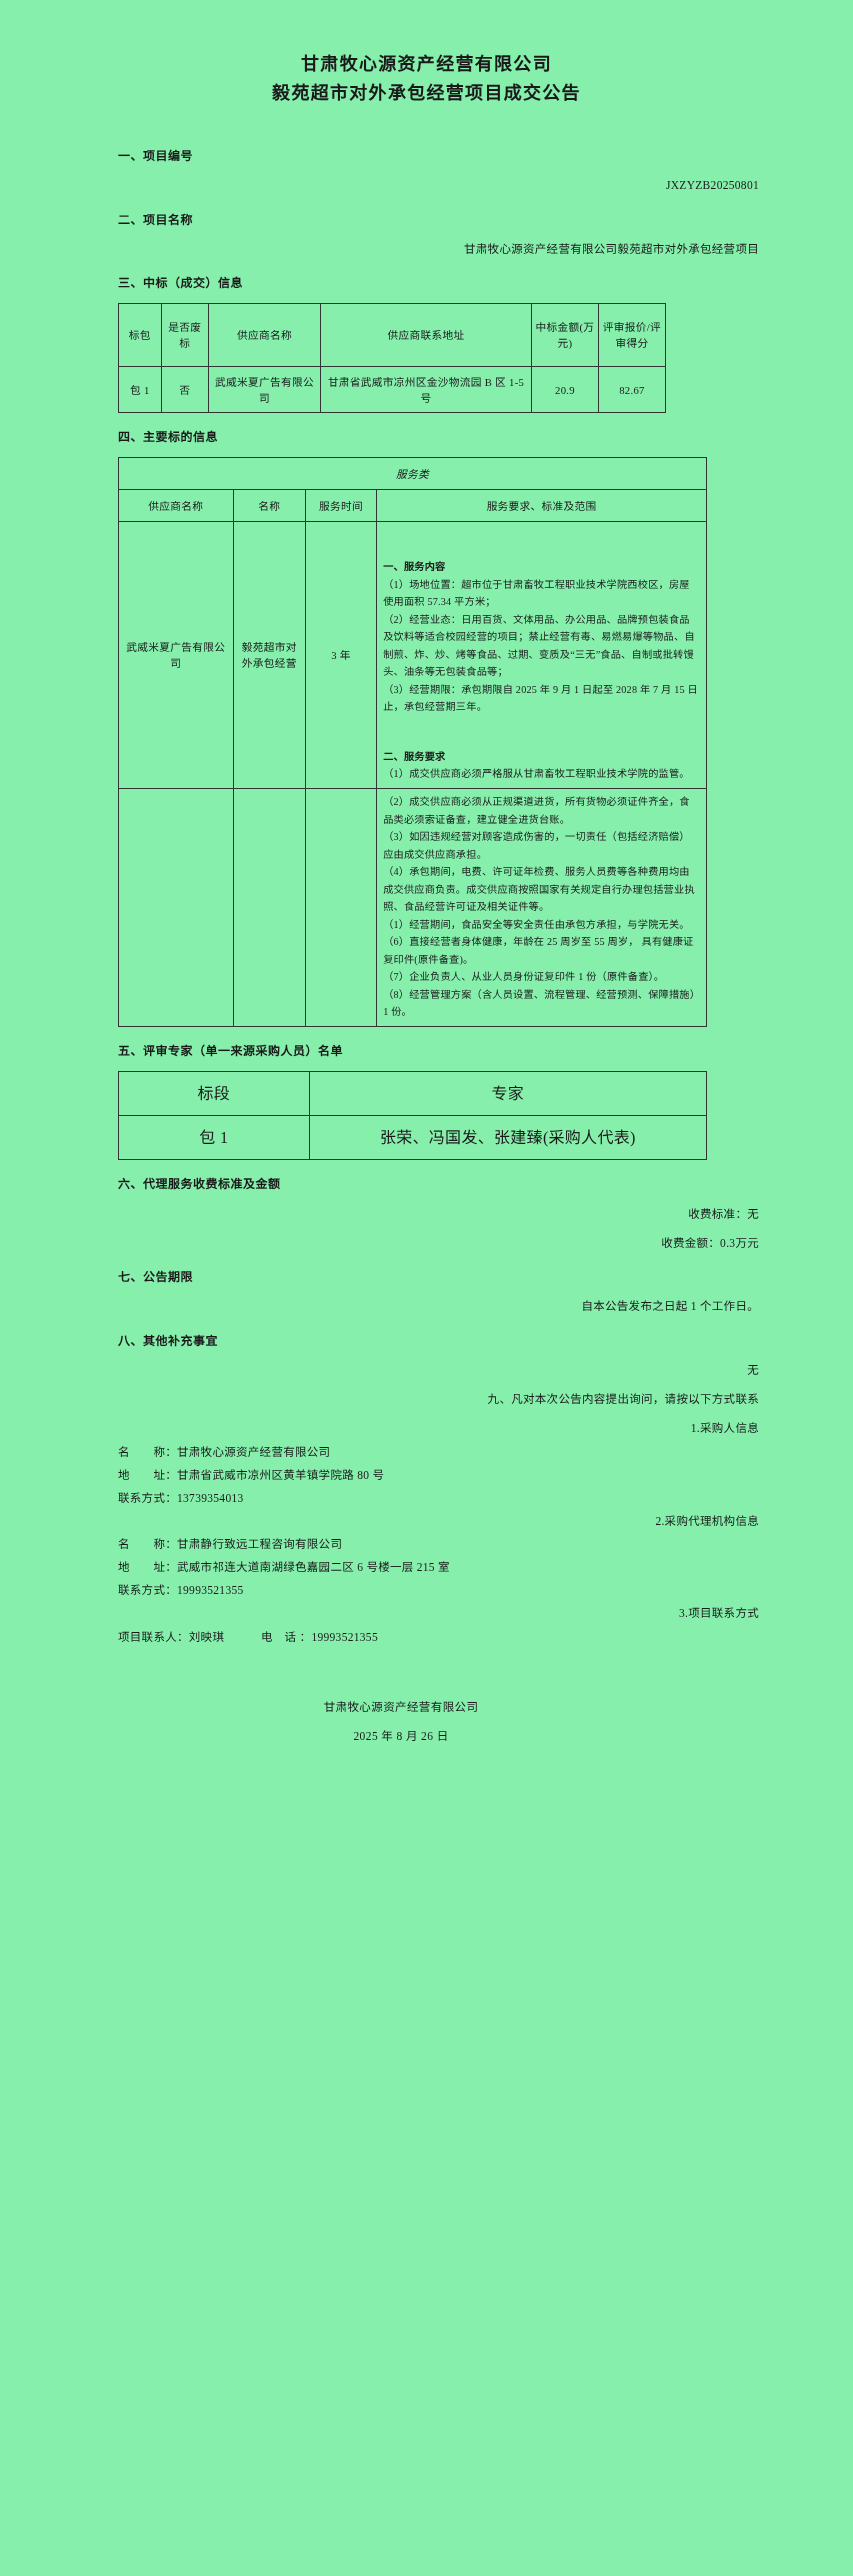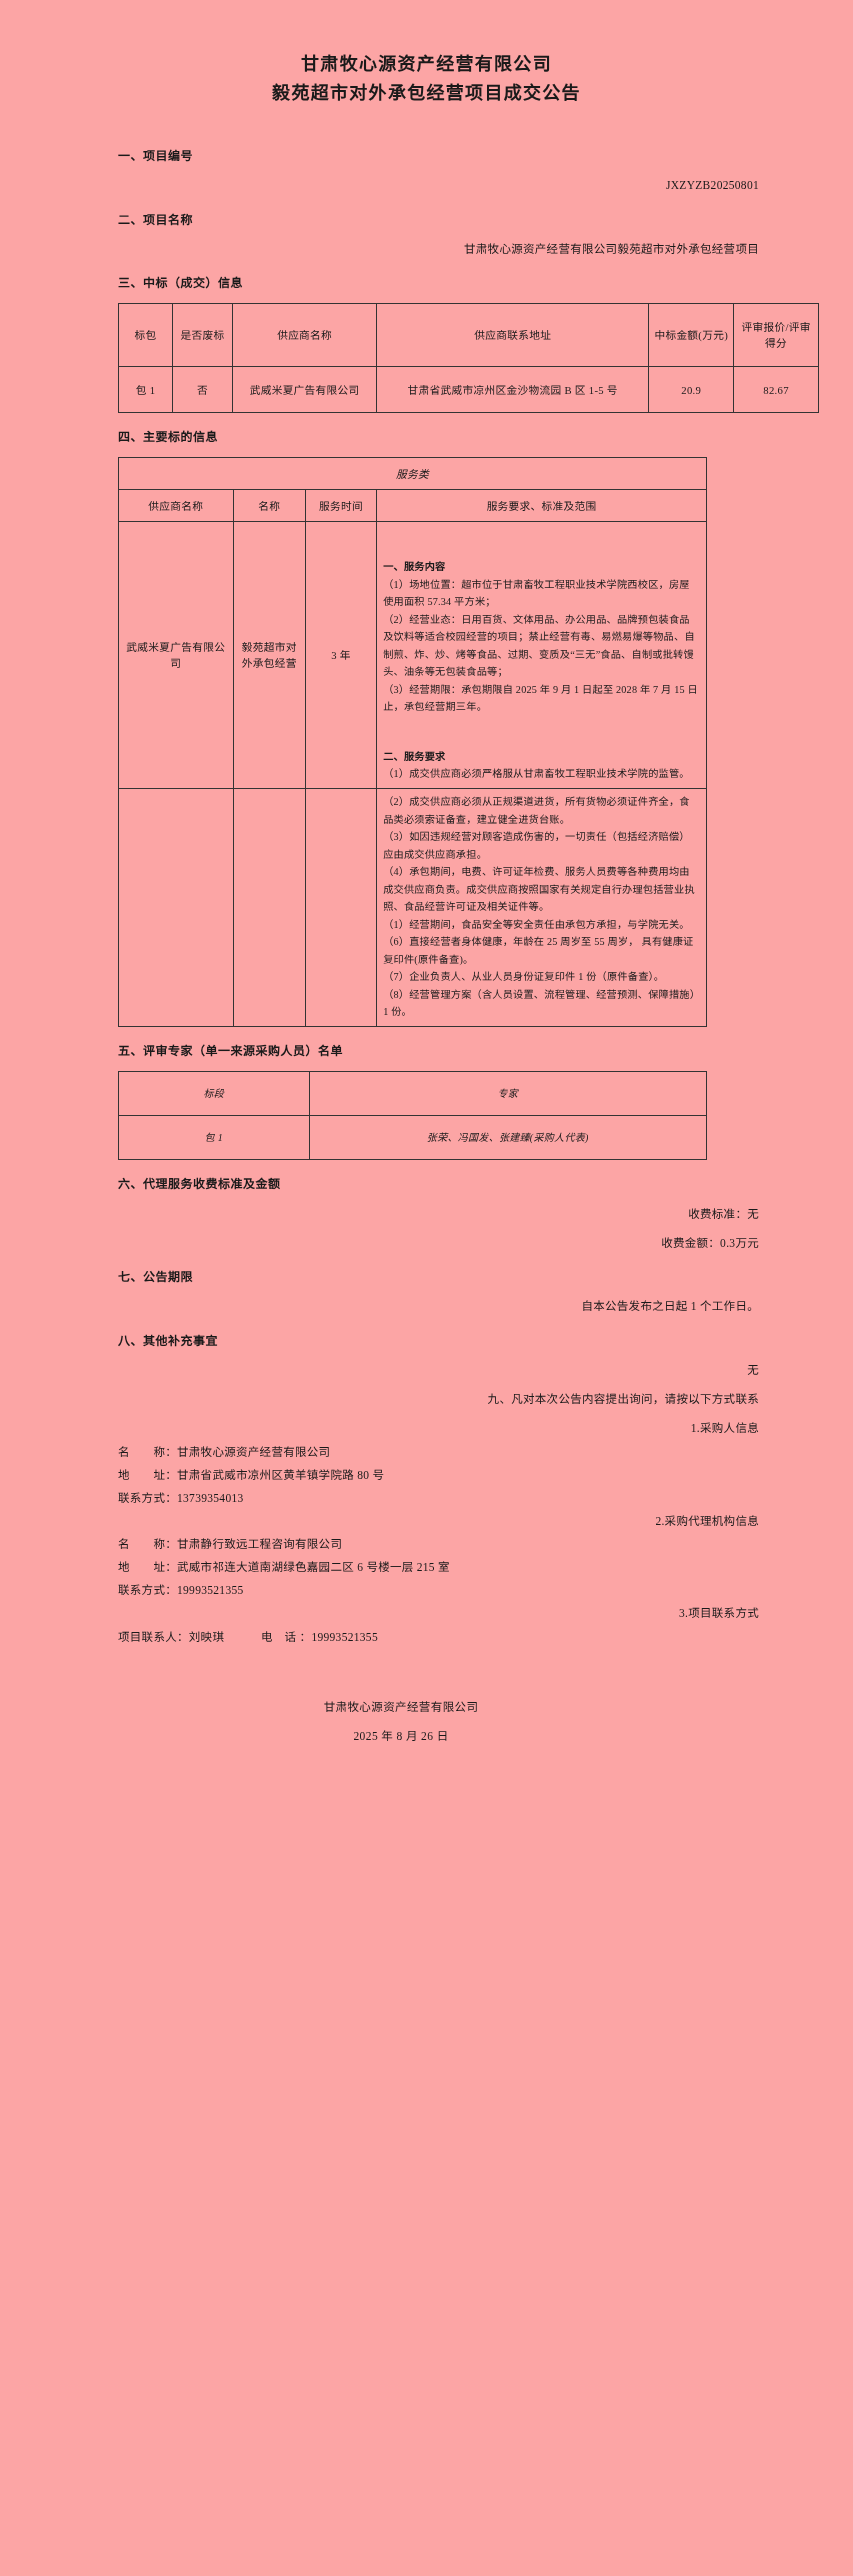--- a/index.html
+++ b/index.html
@@ -12,21 +12,21 @@
     width: 853px;
     font-family: "Liberation Serif", "DejaVu Serif", serif;
     color: #1a1a1a;
     -webkit-font-smoothing: antialiased;
   }
   .page {
     width: 853px;
     min-height: 2576px;
     box-sizing: border-box;
     padding: 38px 94px 22px 94px;
-    background: #fca5a5;
+    background: #86efac;
     position: relative;
   }
   .doc-title {
     text-align: center;
     font-weight: bold;
     font-size: 18px;
     line-height: 29px;
     letter-spacing: 1.3px;
     margin: 0;
   }
@@ -69,21 +69,21 @@
   table.doc-table td,
   table.doc-table th {
     border: 0.9px solid #333;
     padding: 3.4px 3.4px;
     text-align: center;
     vertical-align: middle;
     font-weight: normal;
     letter-spacing: 0.3px;
   }
   
-  .bid-table { width: 701px; }
+  .bid-table { width: 548px; }
   .bid-table .c-pkg    { width: 36px; }
   .bid-table .c-waste  { width: 41px; }
   .bid-table .c-name   { width: 109px; }
   .bid-table .c-addr   { width: 213px; }
   .bid-table .c-amt    { width: 61px; }
   .bid-table .c-score  { width: 61px; }
   .bid-table thead td { height: 55px; }
   .bid-table tbody td { height: 38px; }
 
   
@@ -109,21 +109,21 @@
     margin: 0;
     text-indent: 0;
   }
   .subject-table .hdr-wide { height: 24px; font-style: italic; }
   .subject-table .hdr-row td { height: 24px; }
 
   
   .expert-table { width: 589px; }
   .expert-table .ex-lot { width: 188px; }
   .expert-table .ex-name { width: 401px; }
-  .expert-table td { height: 36px; font-size: 10px; font-style: italic; }
+  .expert-table td { height: 36px; font-size: 16px; }
 
   .footer-block {
     margin-top: 46px;
     text-align: center;
     font-size: 11.5px;
     line-height: 29px;
     letter-spacing: 0.4px;
   }
   .footer-block .f-line { display: block; padding-right: 51px; }
 

